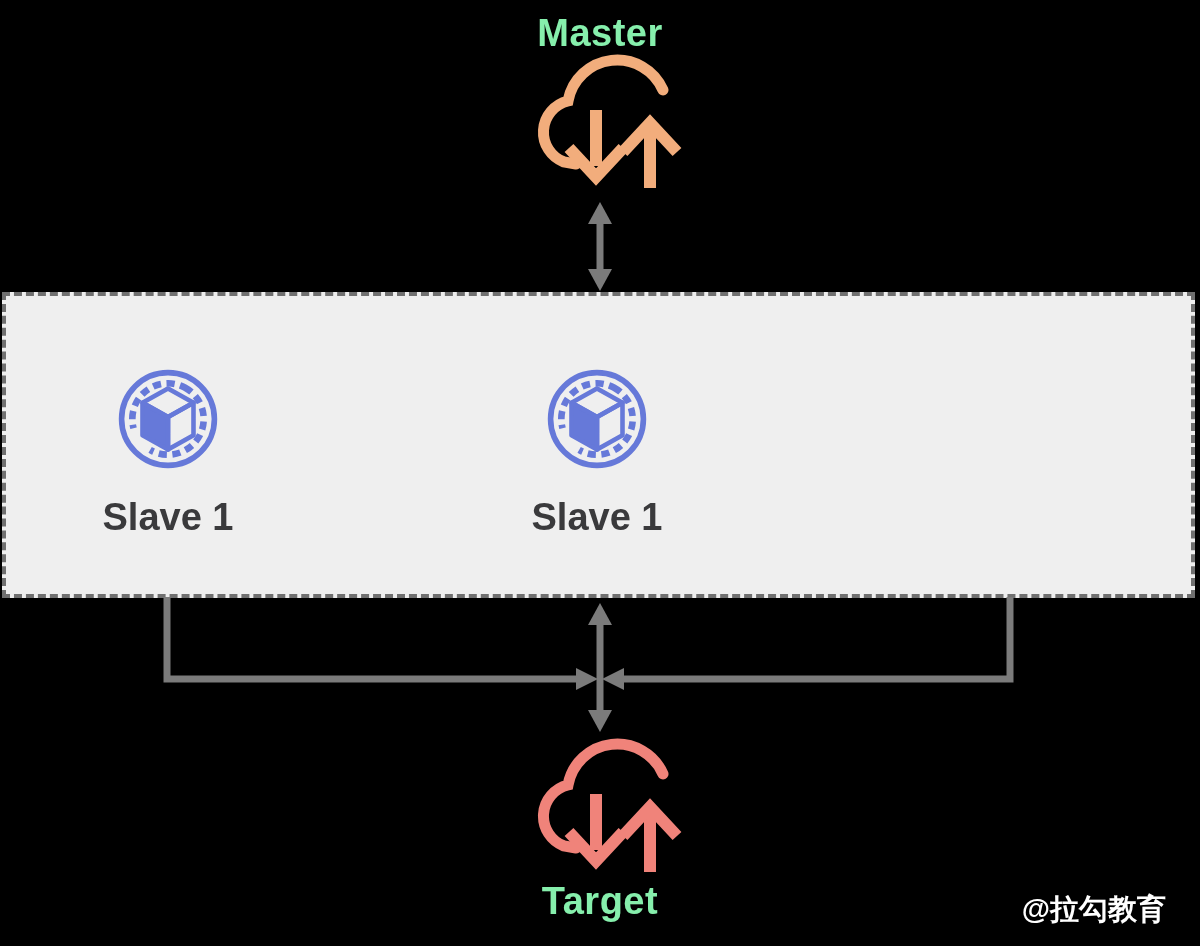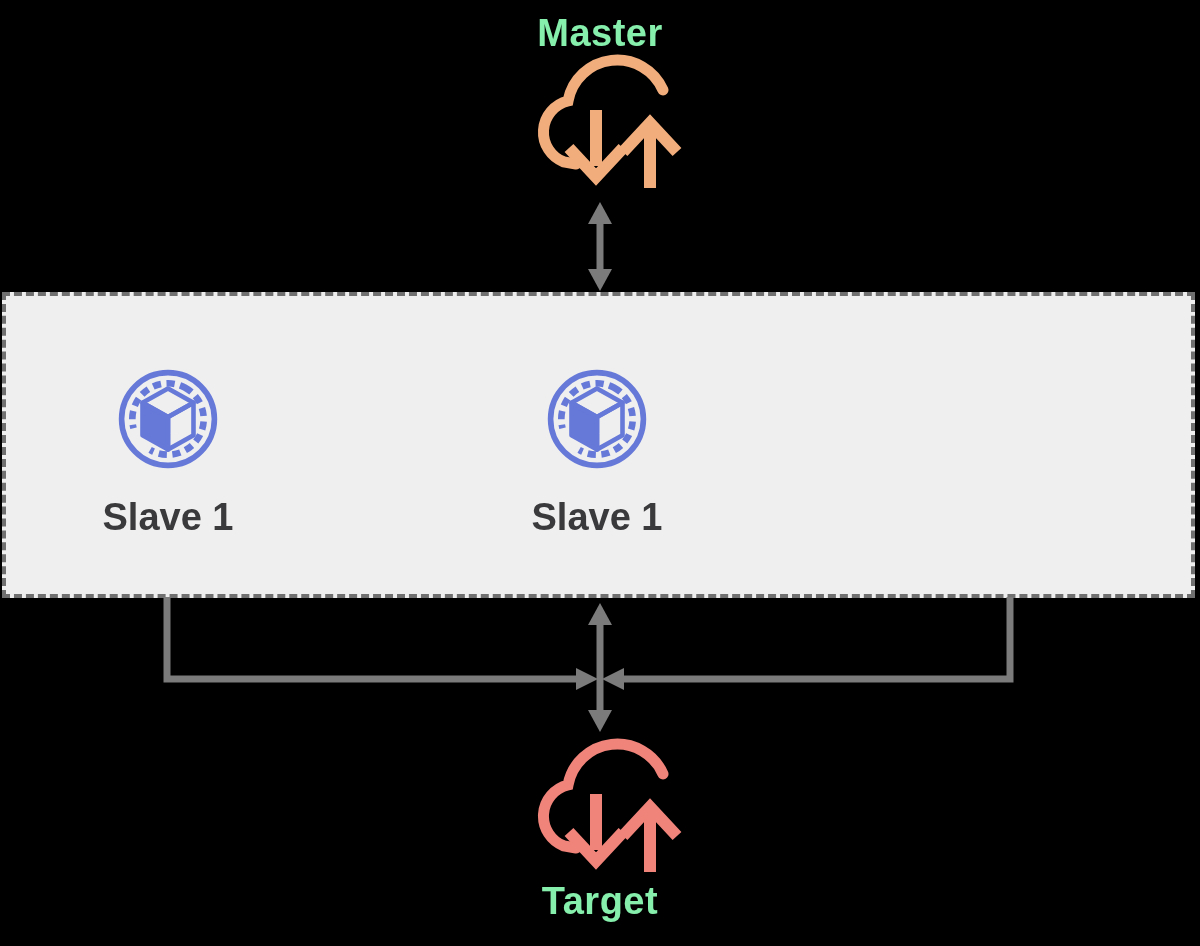--- a/index.html
+++ b/index.html
@@ -116,14 +116,15 @@
     <path d="M 167,597 L 167,679 L 578,679" fill="none" stroke="#7b7b7b" stroke-width="7"></path>
 
     <path d="M 1010,597 L 1010,679 L 622,679" fill="none" stroke="#7b7b7b" stroke-width="7"></path>
   </svg>
 
   <svg class="cloud-svg target-cloud" width="160" height="132" viewBox="0 0 160 132">
     <use href="#cloud-sync"></use>
   </svg>
   <div class="cloud-label target-label">Target</div>
 
+  <div class="watermark">@拉勾教育</div>
 
 </div>
 
 </body></html>

